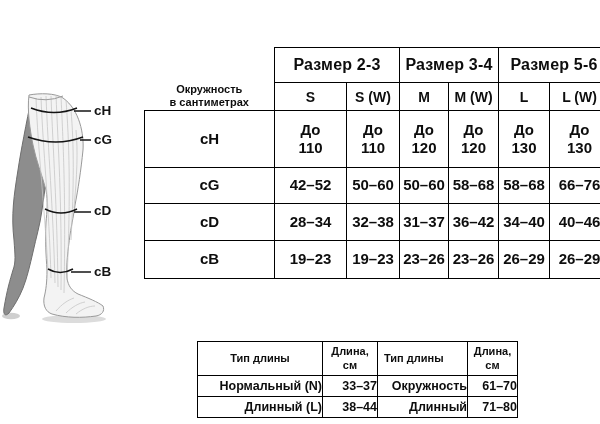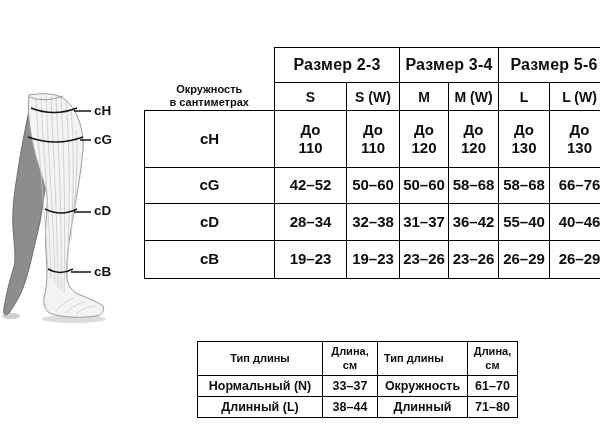--- a/index.html
+++ b/index.html
@@ -33,21 +33,21 @@
   
   .len { position:absolute; left:197px; top:341px; width:320px; }
   .len td {
     border:1px solid #000; text-align:center; vertical-align:middle;
     padding:0; font-weight:bold; color:#0d0d0d;
   }
   tr.lh { height:34px; }
   .lh td { font-size:11px; line-height:1.25; }
   .lh td.leftal { text-align:left; padding-left:6px; }
   .len tr.ld { height:21px; }
-  .ld td { font-size:12.5px; }
+  .ld td { font-size:12.5px;text-align:right; }
 
   
   .leg-svg { position:absolute; left:0; top:90px; width:130px; height:245px; }
   .leg-svg text { font-family:"Liberation Sans","DejaVu Sans",sans-serif;
                   font-size:13.5px; font-weight:600; fill:#141414; }
 </style>
 </head>
 <body>
 
 <div class="canvas">
@@ -145,21 +145,21 @@
         <td>58–68</td>
         <td>58–68</td>
         <td>66–76</td>
       </tr>
       <tr class="dr r-cd">
         <td>cD</td>
         <td>28–34</td>
         <td>32–38</td>
         <td>31–37</td>
         <td>36–42</td>
-        <td>55–40</td>
+        <td>34–40</td>
         <td>40–46</td>
       </tr>
       <tr class="dr r-cb">
         <td>cB</td>
         <td>19–23</td>
         <td>19–23</td>
         <td>23–26</td>
         <td>23–26</td>
         <td>26–29</td>
         <td>26–29</td>

